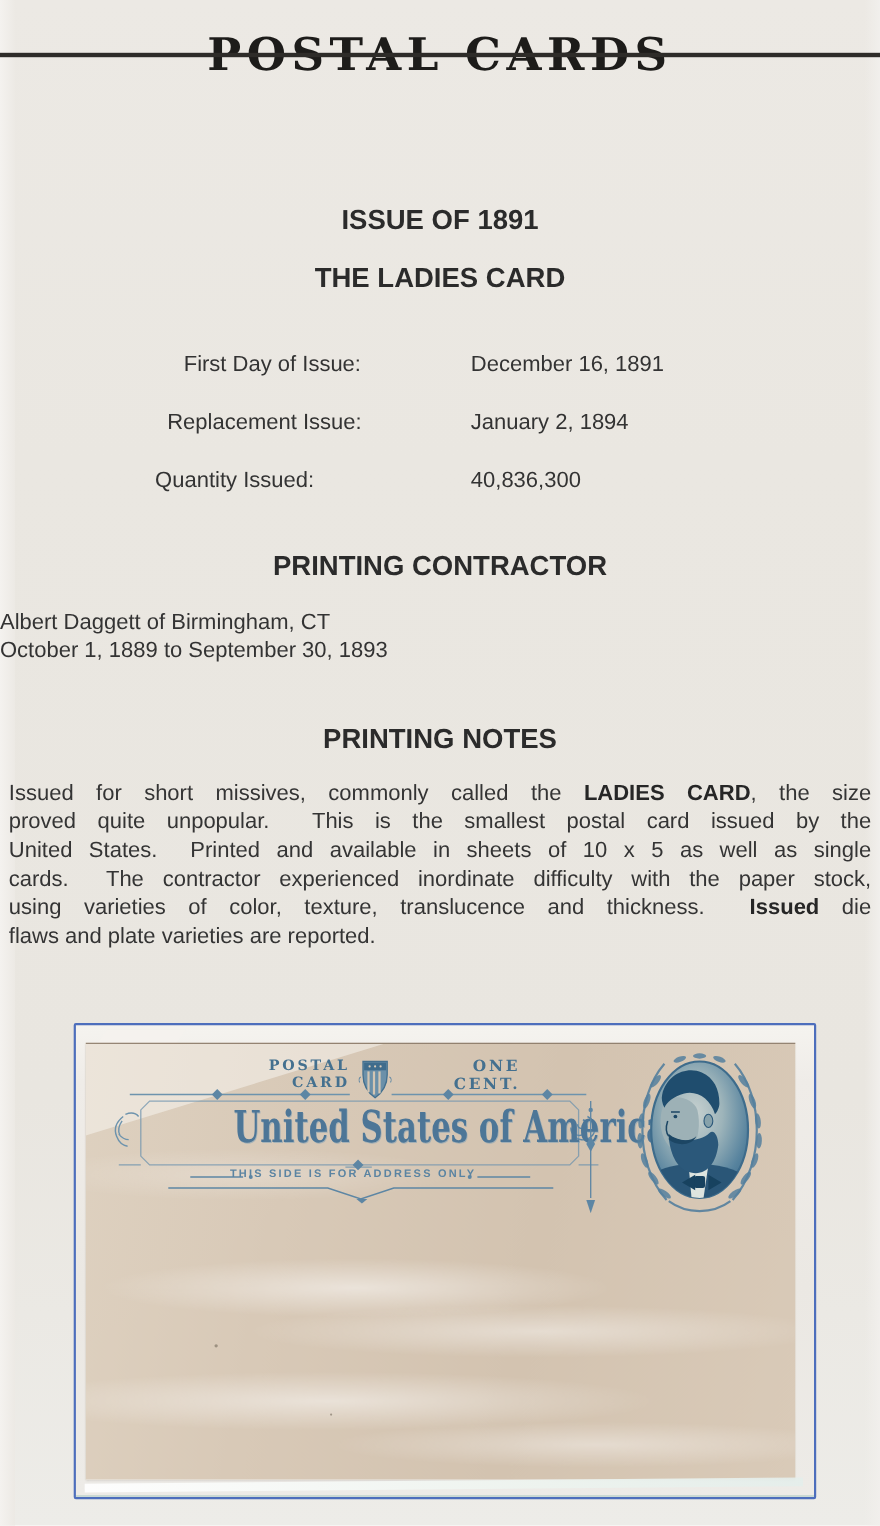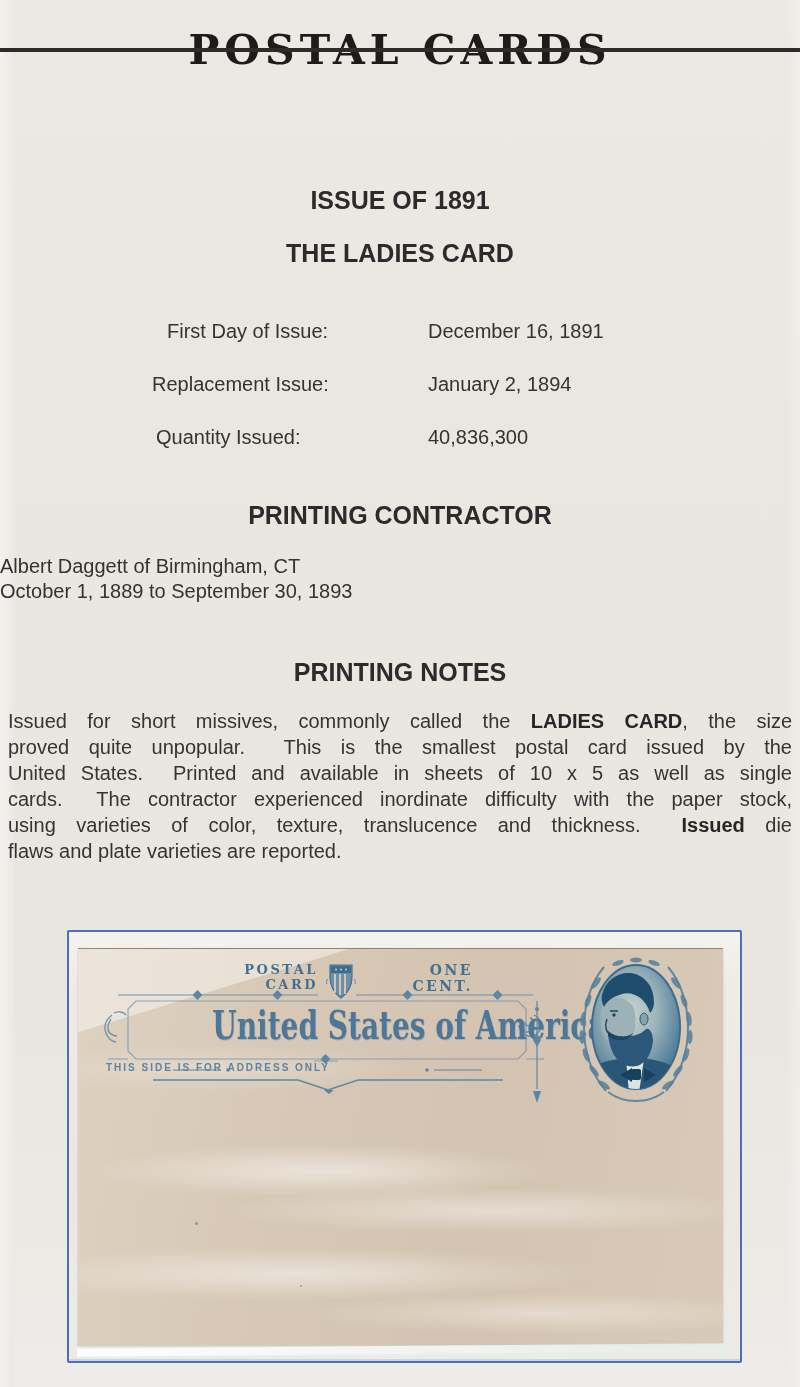--- a/index.html
+++ b/index.html
@@ -25,21 +25,21 @@
   .notes-h{top:658px;}
   .center-line{position:absolute;left:0;width:100%;text-align:left;font-size:20px;color:#333;}
   .contractor-name{top:555px;}
   .contractor-dates{top:580px;}
   .facts{position:absolute;top:320px;left:0;width:800px;height:140px;}
   .fact{position:absolute;width:800px;height:24px;font-size:20px;color:#333;}
   .fact .flabel{position:absolute;top:0;}
   .fact .fvalue{position:absolute;top:0;left:428px;}
   .fact.f0{top:0;}   .fact.f0 .flabel{left:167px;}
   .fact.f1{top:53px;}.fact.f1 .flabel{left:152px;}
-  .fact.f2{top:106px;}.fact.f2 .flabel{left:141px;margin-left:15px;}
+  .fact.f2{top:106px;}.fact.f2 .flabel{left:141px;}
   .notes-p{
     position:absolute;top:708px;left:8px;width:784px;
     font-size:20px;line-height:26px;color:#343434;
   }
   .nline{white-space:pre-wrap;text-align:justify;text-align-last:justify;}
   .nline.last{text-align-last:left;}
   .nline b{font-weight:bold;color:#262626;}
   
   .mount{
     position:absolute;left:67px;top:930px;width:671px;height:429px;
@@ -77,21 +77,21 @@
   .hdr-right{left:295px;width:100px;font-size:14px;}
   .shield{position:absolute;left:248px;top:8px;}
   .ornaments{position:absolute;left:0;top:0;pointer-events:none;}
   .card-title{
     position:absolute;left:50px;top:50px;width:420px;text-align:center;white-space:nowrap;
     font-family:"DejaVu Serif",serif;font-weight:bold;font-size:40px;line-height:52px;
     color:#4d7697;text-shadow:1px 1px 0 rgba(124,158,182,.55);
   }
   .card-title .squeeze{display:inline-block;transform:scaleX(.7);transform-origin:center;}
   .addr{
-    position:absolute;left:28px;top:113px;width:430px;text-align:left;
+    position:absolute;left:28px;top:113px;width:430px;text-align:center;
     font-size:10px;letter-spacing:2px;font-weight:bold;color:#5b84a2;
   }
   .portrait{position:absolute;left:488px;top:0px;}
   .divider{position:absolute;left:452px;top:52px;}
   .chevron{position:absolute;left:70px;top:126px;}
 </style>
 </head>
 <body>
 
 <div class="page">

